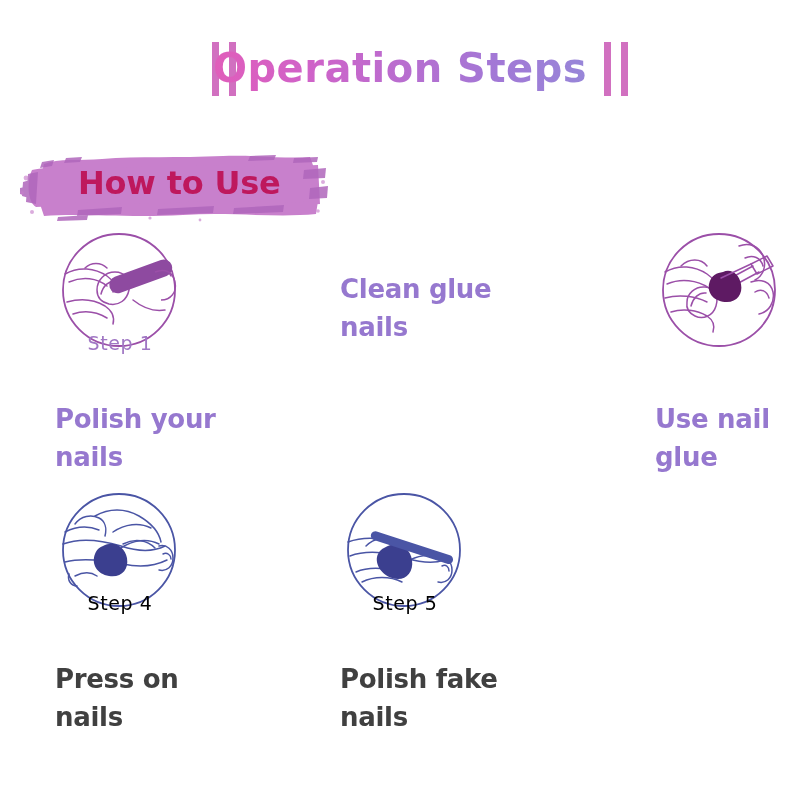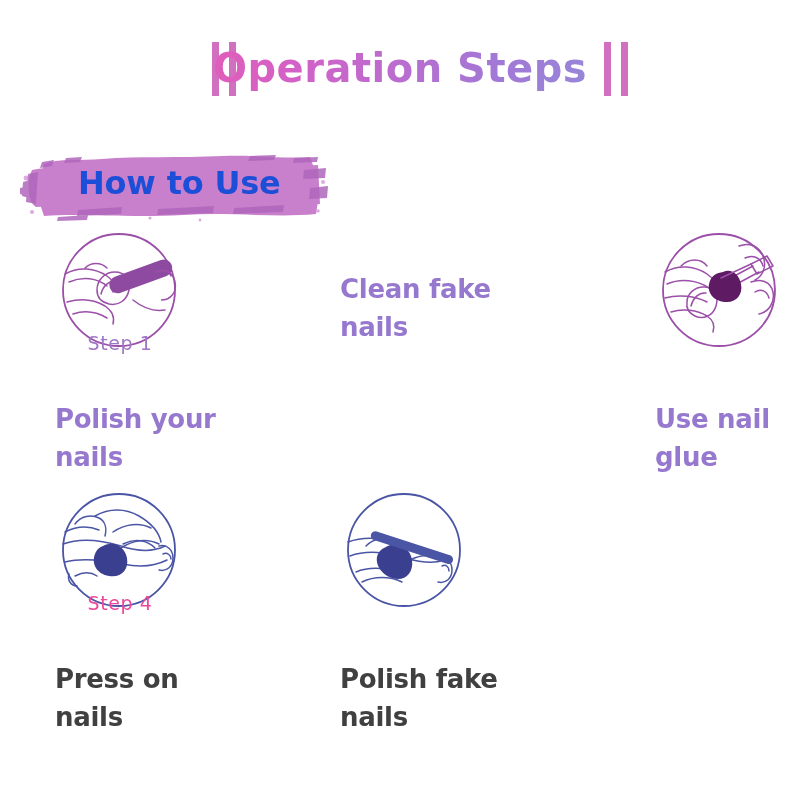--- a/index.html
+++ b/index.html
@@ -62,21 +62,21 @@
     height: 76px;
   }
   #brush-svg { position: absolute; left: 0; top: 0; }
   #howto-label {
     position: absolute;
     left: 60px;
     top: 14px;
     font-family: "DejaVu Sans", sans-serif;
     font-size: 32px;
     font-weight: bold;
-    color: #1d4ed8;
+    color: #be185d;
     letter-spacing: -0.2px;
     line-height: 42px;
     white-space: nowrap;
   }
 
   
   .step {
     position: absolute;
     width: 240px;
   }
@@ -105,21 +105,21 @@
     font-weight: bold;
     line-height: 38px;
     letter-spacing: -.3px;
     white-space: pre-line;
   }
 
   
   .purple .step-number  { color: #a077c4; }
   .purple .step-caption { color: #9678cf; }
   
-  .blue .step-number  { color: #ec4899; text-align: center; }
+  .blue .step-number  { color: #000000; text-align: center; }
   .blue .step-caption { color: #404040; }
 
   
   #step-1 { left: 55px;  top: 228px; }
   #step-2 { left: 340px; top: 228px; }
   #step-3 { left: 655px; top: 228px; }
   #step-4 { left: 55px;  top: 488px; }
   #step-5 { left: 340px; top: 488px; }
 </style>
 </head>
@@ -197,21 +197,21 @@
       </g>
       <path d="M100 44 C110 40, 118 44, 120 54 C122 64, 116 72, 106 72" fill="none" stroke="#9b4fa8" stroke-width="1.4"></path>
     </svg>
     <div class="step-number">Step 1</div>
   </div>
   <div class="step-caption">Polish your
 nails</div>
 </div>
 
 <div class="step purple" id="step-2">
-  <div class="step-caption">Clean fake
+  <div class="step-caption">Clean glue
 nails</div>
 </div>
 
 <div class="step purple" id="step-3">
   <div class="step-circle-wrap">
     <svg width="130" height="130" viewBox="0 0 130 130">
       <circle cx="64" cy="62" r="56" fill="none" stroke="#9b4fa8" stroke-width="1.8"></circle>
       <g fill="none" stroke="#9b4fa8" stroke-width="1.5" stroke-linecap="round" stroke-linejoin="round">
         <path d="M10 44 C24 36, 40 38, 52 46 C58 50, 62 56, 62 62"></path>
         <path d="M12 56 C26 50, 42 52, 54 60"></path>
@@ -274,16 +274,17 @@
         <path d="M26 58 C34 50, 46 48, 56 52"></path>
         <path d="M98 70 C106 68, 112 74, 112 82 C112 90, 106 96, 98 94"></path>
         <path d="M102 78 C106 76, 109 79, 109 83"></path>
         <path d="M70 72 C82 66, 94 66, 102 72"></path>
       </g>
       <path d="M44 60 C56 52, 70 58, 72 72 C74 86, 64 94, 52 90 C40 86, 34 74, 38 66 C40 62, 42 61, 44 60 Z" fill="#3b3f8f"></path>
       <g transform="rotate(18 68 62)">
         <rect x="28" y="54" width="86" height="9" rx="4.5" fill="#4a55a5"></rect>
       </g>
     </svg>
+    <div class="step-number">Step 5</div>
   </div>
   <div class="step-caption">Polish fake
 nails</div>
 </div>
 
 </body></html>

